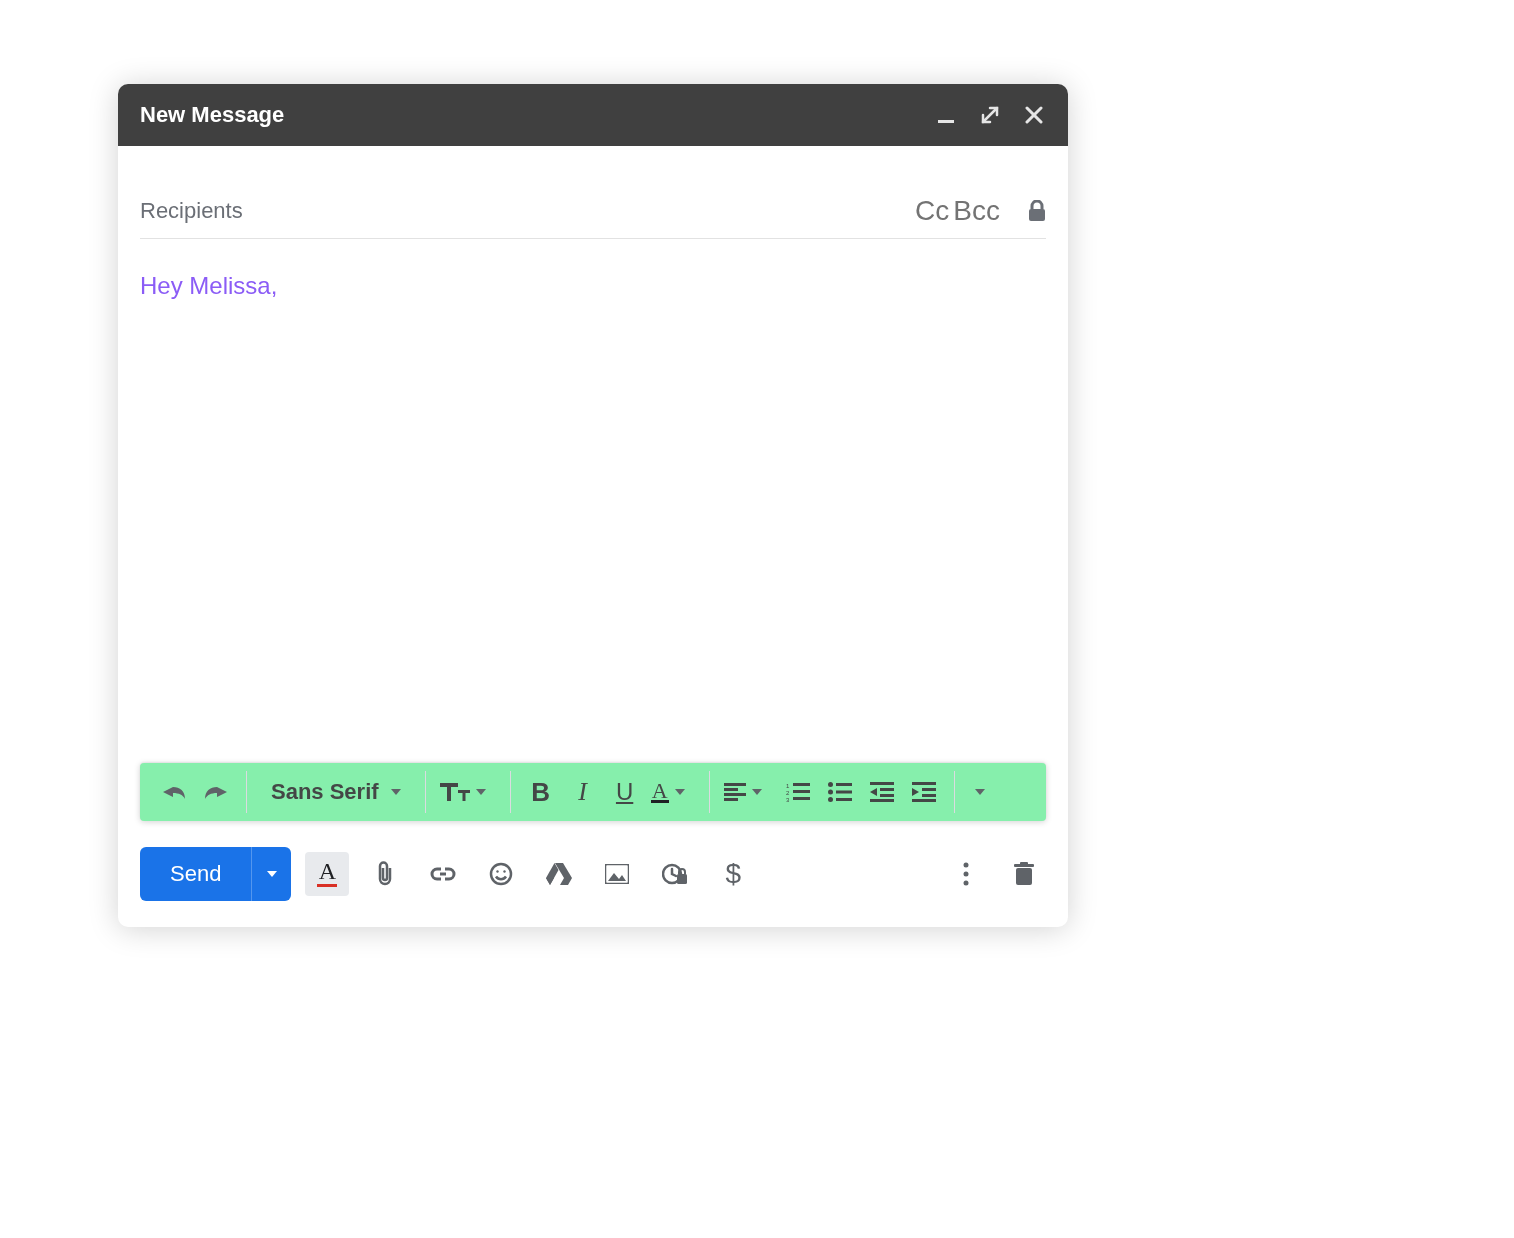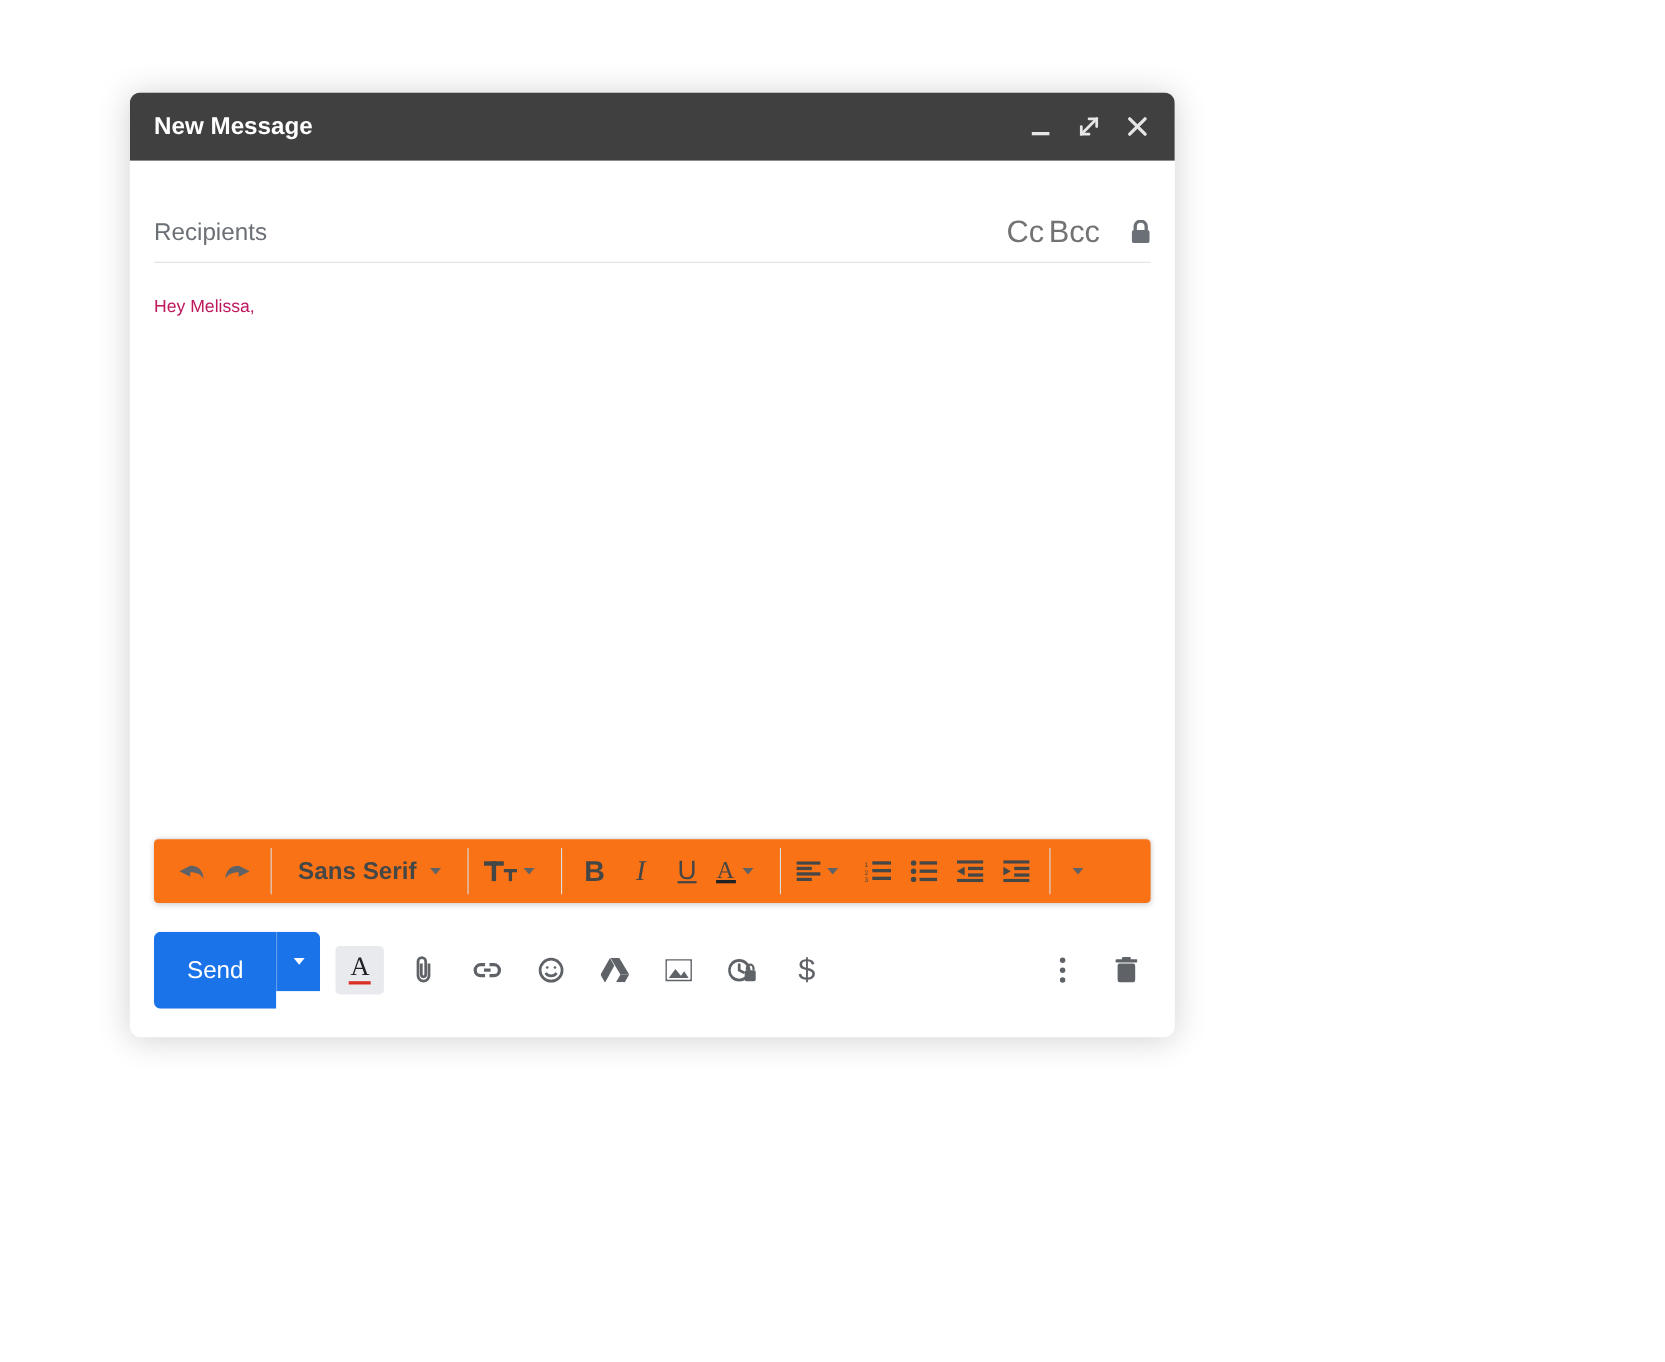--- a/index.html
+++ b/index.html
@@ -40,30 +40,30 @@
     font-size: 22px;
     color: #6b6f76;
   }
   .field-row .label-placeholder { flex: 1; }
   .cc, .bcc { color: #737373; margin-left: 6px; font-size: 28px; cursor:pointer;}
   .bcc { margin-left: 4px; }
   .lock { margin-left: 28px; color:#6b6f76; display:flex; align-items:center; }
   .body-area {
     padding: 30px 0 0 0;
     min-height: 500px;
-    font-size: 16px;
+    font-size: 24px;
     line-height: 1.4;
-    color: #be185d;
+    color: #8b5cf6;
   }
   .body-area p { margin: 0; }
 
   .format-bar {
     margin: 24px 0 0 0;
     height: 58px;
-    background: #f97316;
+    background: #86efac;
     border-radius: 4px;
     box-shadow: 0 1px 6px rgba(0,0,0,.18), 0 -1px 2px rgba(0,0,0,.06);
     display:flex; align-items:center;
     padding: 0 14px;
     color: #444746;
     gap: 2px;
   }
   .fb-btn {
     display:flex; align-items:center; justify-content:center;
     min-width: 40px; height: 40px;
@@ -80,21 +80,21 @@
   .fb-drop { display:flex; align-items:center; cursor:pointer; padding: 0 4px; }
   .action-row {
     display:flex; align-items:center;
     padding: 26px 0 26px 0;
     gap: 14px;
   }
   .send-group { display:flex; border-radius: 6px; overflow:hidden; }
   .send-btn {
     background:#1a73e8; color:#fff;
     font-size:22px; font-weight: 500;
-    height: 70px; padding: 0 30px;
+    height: 54px; padding: 0 30px;
     display:flex; align-items:center;
     border:none; cursor:pointer;
   }
   .send-drop {
     background:#1a73e8; color:#fff;
     width: 40px; height:54px;
     display:flex; align-items:center; justify-content:center;
     border-left: 1px solid rgba(255,255,255,.25);
     cursor:pointer;
   }

